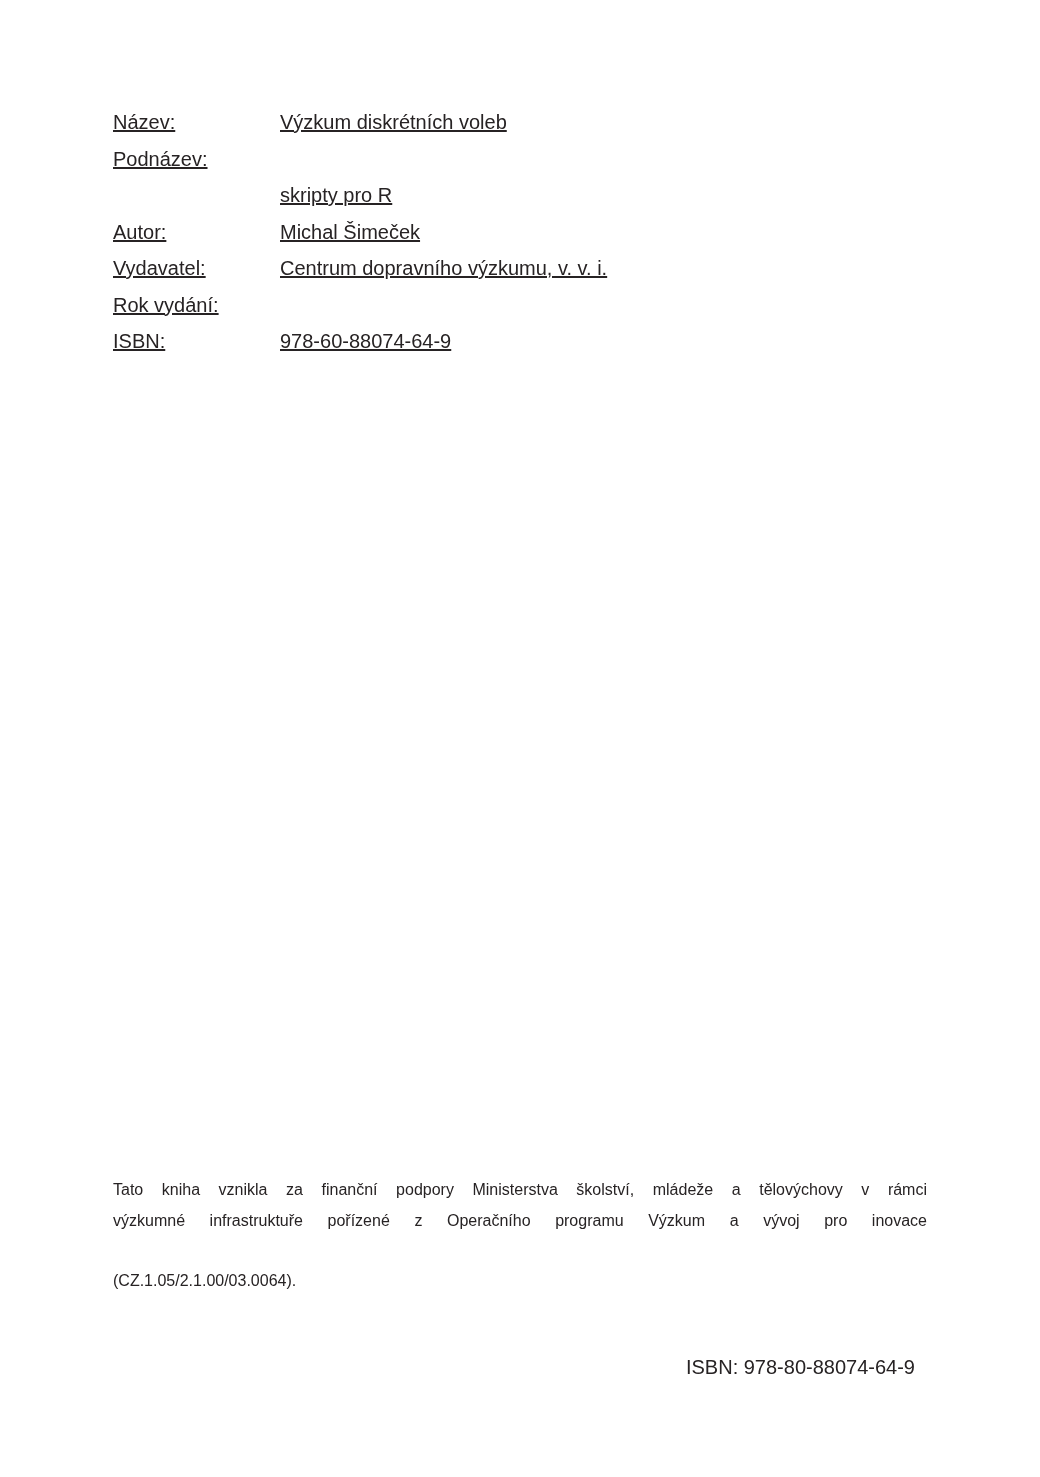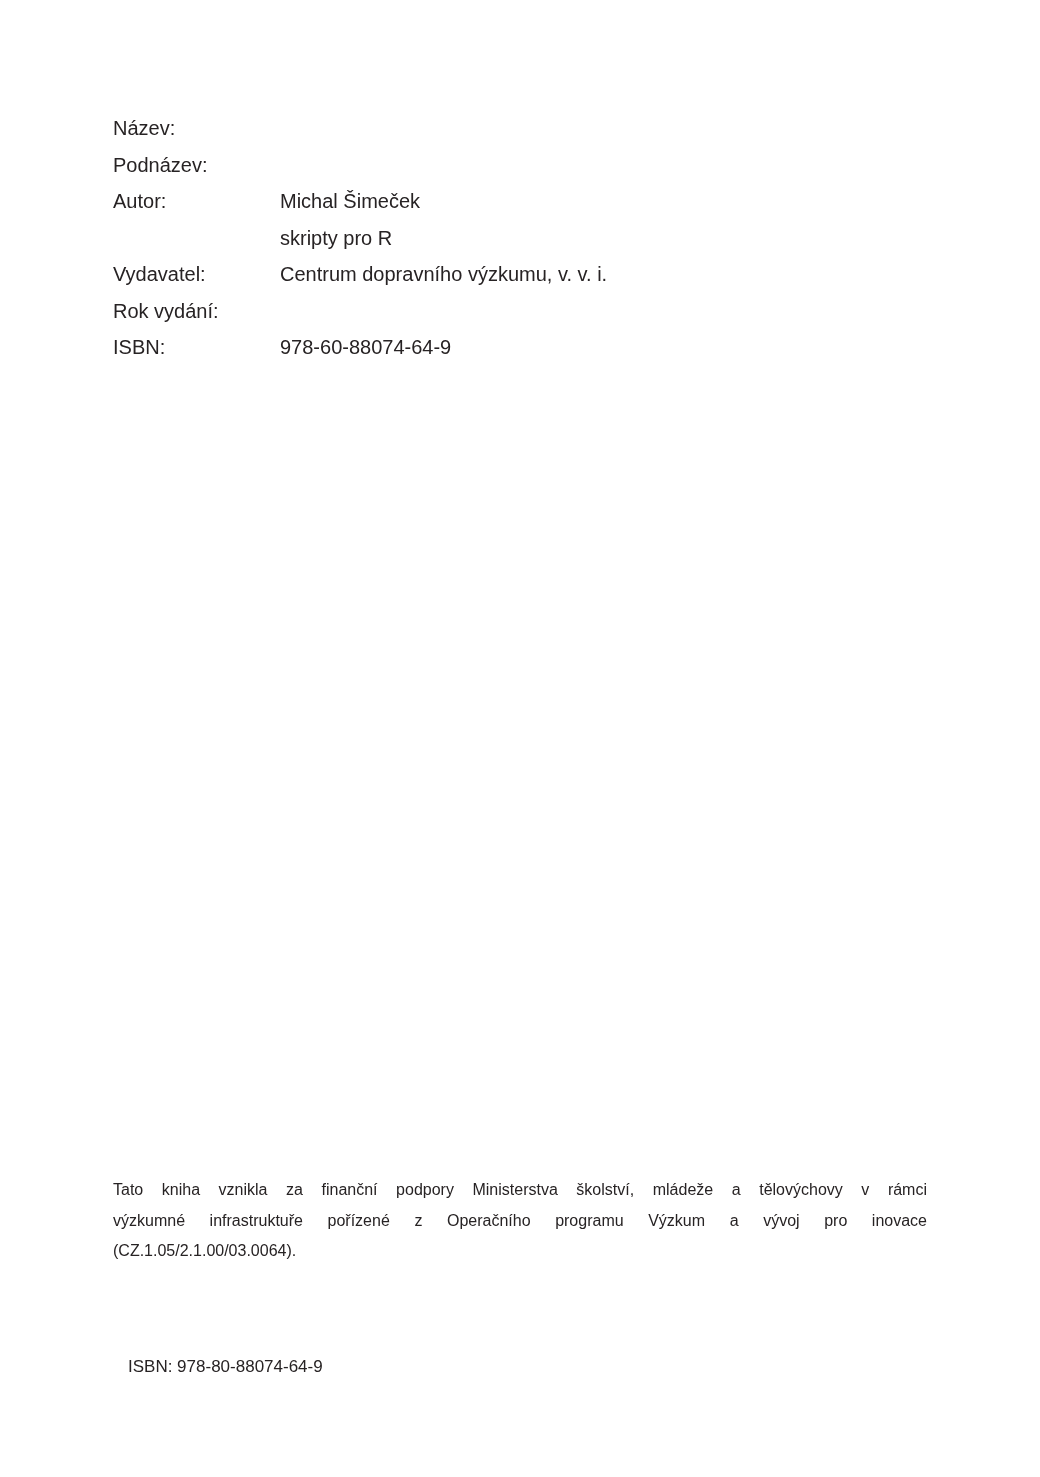--- a/index.html
+++ b/index.html
@@ -14,24 +14,25 @@
     background: #ffffff;
     font-family: "Liberation Sans", sans-serif;
     color: #272324;
     overflow: hidden;
   }
 
   
   .colophon {
     position: absolute;
     left: 113px;
-    top: 110px;
+    top: 104px;
     width: 814px;
     font-size: 20px;
     line-height: 36.5px;
+    text-decoration: underline;
   }
   .colophon-row {
     display: flex;
     align-items: flex-start;
   }
   .colophon-label {
     flex: 0 0 167px;
     width: 167px;
   }
   .colophon-value {
@@ -48,51 +49,54 @@
     line-height: 30.5px;
   }
   .funding-line {
     text-align: justify;
     text-align-last: justify;
     white-space: normal;
   }
   .funding-line.last {
     text-align: right;
     text-align-last: left;
+    margin-top: 30px;
   }
 
   
   .isbn-footer {
     position: absolute;
-    left: 128px;
+    left: 101px;
     top: 1352px;
     width: 814px;
-    font-size: 17px;
+    font-size: 20px;
     line-height: 30px;
+    text-align: right;
   }
 </style>
 </head>
 <body>
 
 <div class="page">
 
   <div class="colophon">
     <div class="colophon-row">
       <span class="colophon-label">Název:</span>
+      <span class="colophon-value">Výzkum diskrétních voleb</span>
     </div>
     <div class="colophon-row">
       <span class="colophon-label">Podnázev:</span>
     </div>
     <div class="colophon-row">
+      <span class="colophon-label"></span>
+      <span class="colophon-value">skripty pro R</span>
+    </div>
+    <div class="colophon-row">
       <span class="colophon-label">Autor:</span>
       <span class="colophon-value">Michal Šimeček</span>
-    </div>
-    <div class="colophon-row">
-      <span class="colophon-label"></span>
-      <span class="colophon-value">skripty pro R</span>
     </div>
     <div class="colophon-row">
       <span class="colophon-label">Vydavatel:</span>
       <span class="colophon-value">Centrum dopravního výzkumu, v. v. i.</span>
     </div>
     <div class="colophon-row">
       <span class="colophon-label">Rok vydání:</span>
     </div>
     <div class="colophon-row">
       <span class="colophon-label">ISBN:</span>

